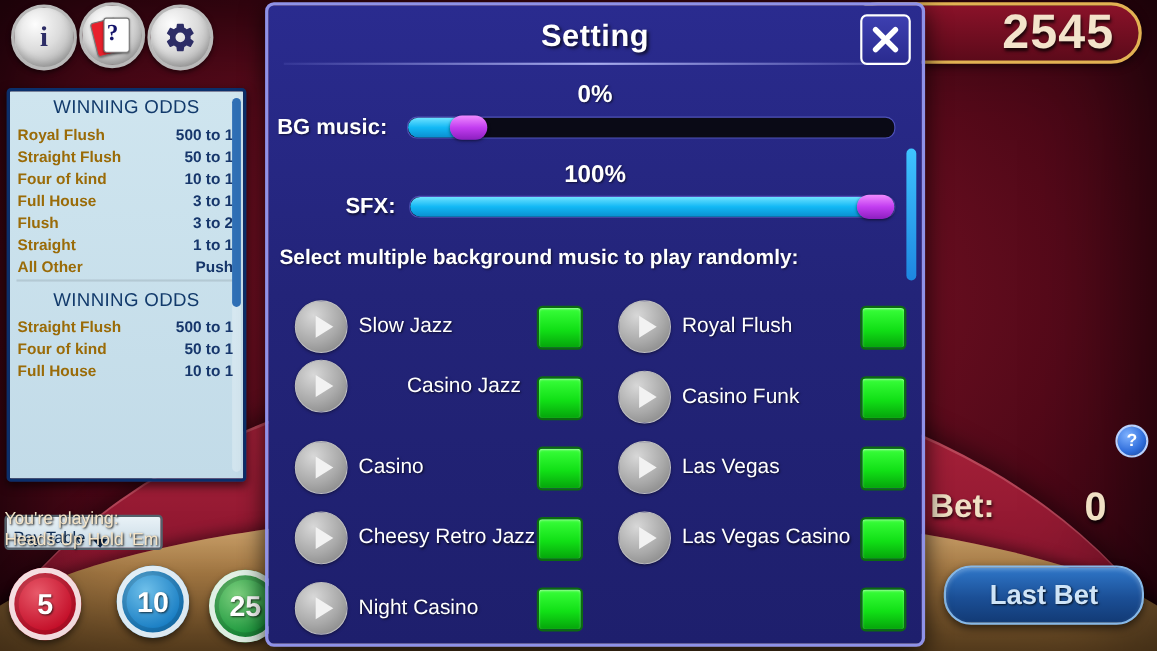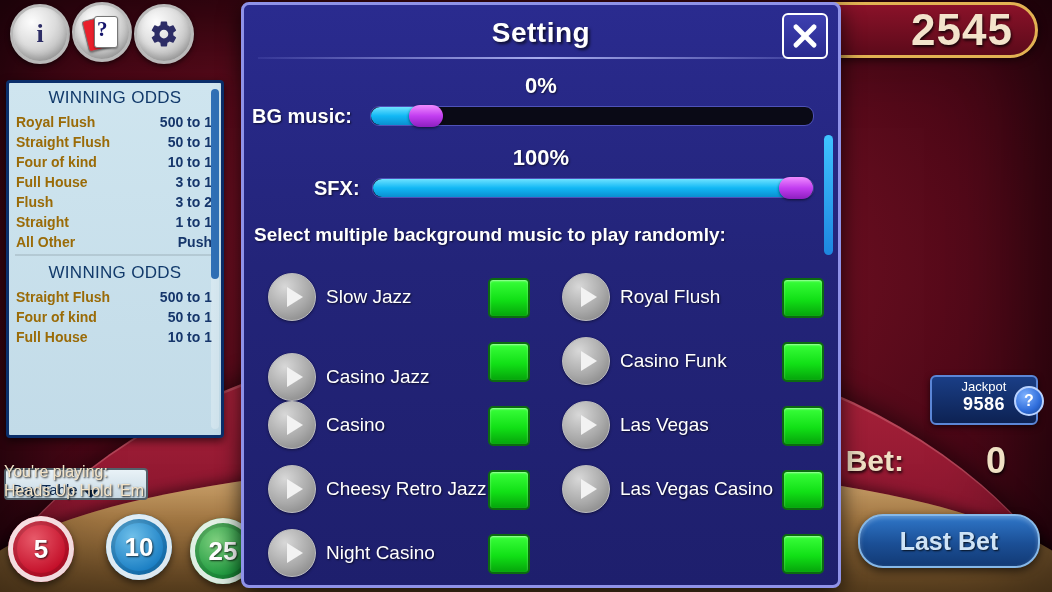--- a/index.html
+++ b/index.html
@@ -503,24 +503,20 @@
   </div>
   <div class="chip" id="chip-25">
     <span>25</span>
   </div>
 
   <div id="credits">
     <div id="credit-coin"></div>
     <span class="amount">2545</span>
   </div>
 
-  <div id="jackpot">
-    <div class="label">Jackpot</div>
-    <div class="value">9586</div>
-  </div>
   <div id="jackpot-help">
     <span>?</span>
   </div>
 
   <div id="bet-label">Bet:</div>
   <div id="bet-value">0</div>
   <div id="last-bet">
     <span>Last Bet</span>
   </div>
 
@@ -560,21 +556,21 @@
     <div id="music-list">
 
       <div class="music-row" style="left:16px; top:10px;">
         <div class="play-btn">
             <div class="play-tri"></div>
           </div>
         <div class="track-name">Slow Jazz</div>
       </div>
       <div class="track-check" style="left:236px; top:15px;"></div>
 
-      <div class="music-row" style="left:16px; top:90px;">
+      <div class="music-row" style="left:16px; top:64px;gap:44px;">
         <div class="play-btn">
             <div class="play-tri"></div>
           </div>
         <div class="track-name">Casino Jazz</div>
       </div>
       <div class="track-check" style="left:236px; top:79px;"></div>
 
       <div class="music-row" style="left:16px; top:138px;">
         <div class="play-btn">
             <div class="play-tri"></div>

